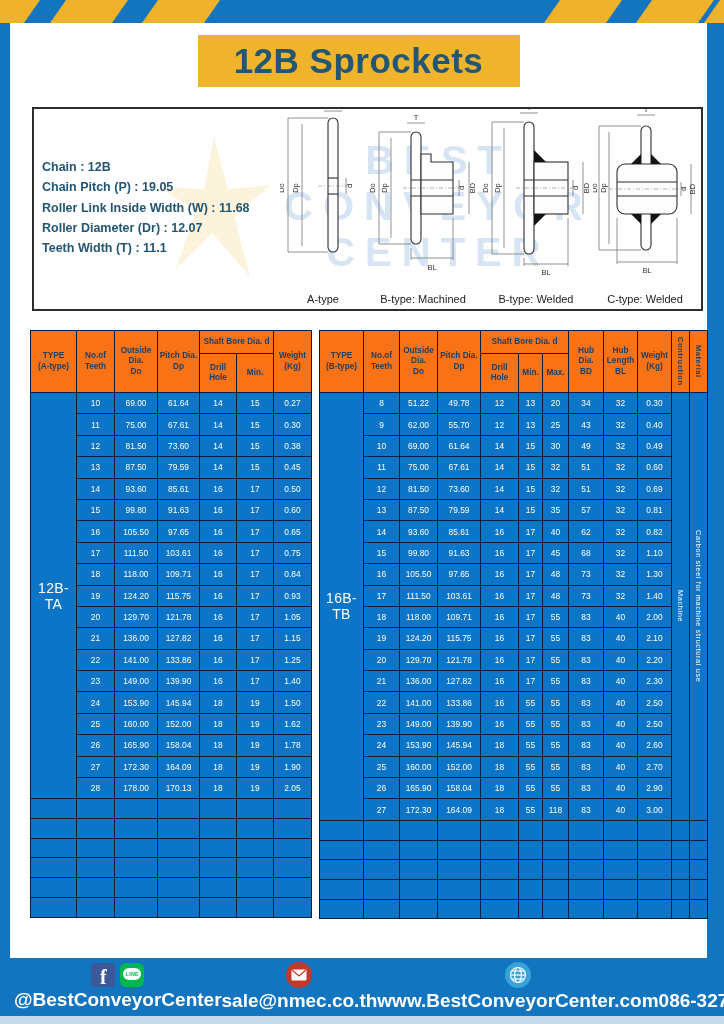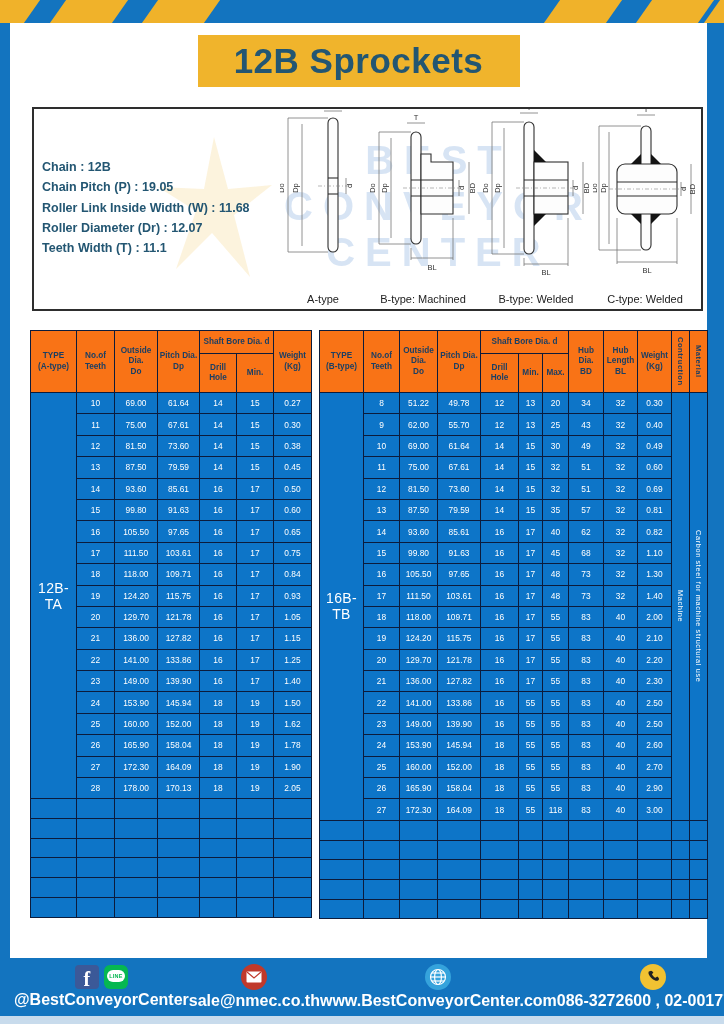--- a/index.html
+++ b/index.html
@@ -43,21 +43,21 @@
   .vhead{writing-mode:vertical-rl;font-size:7.6px;letter-spacing:.5px;padding:2px 0;}
   tbody td{background:#0d75c8;color:#fff;font-size:8.4px;text-align:center;height:20.4px;padding:0;}
   tbody tr.empty-row td{height:18.7px;}
   td.type-cell{font-size:14px;letter-spacing:.3px;}
   td.vcell{writing-mode:vertical-rl;font-size:7.4px;letter-spacing:.6px;text-align:center;padding:2px 0;}
   
   .footer{position:absolute;left:0;right:0;bottom:8px;height:58px;background:#1374bf;
           display:flex;align-items:center;justify-content:space-between;padding:0 14px;box-sizing:border-box;}
   .bottom-strip{position:absolute;left:0;right:0;bottom:0;height:8px;background:#c8dbec;}
   .footer-item{display:flex;flex-direction:column;align-items:center;gap:2px;}
-  .footer-label{color:#fff;font-weight:bold;font-size:16px;white-space:nowrap;text-align:center;}
+  .footer-label{color:#fff;font-weight:bold;font-size:19px;white-space:nowrap;text-align:center;}
   .icon-row{display:flex;gap:5px;align-items:center;}
   .divider{width:4px;height:44px;background:#f0b42c;border-radius:1px;}
   .fb-icon{width:24px;height:24px;background:#3b5998;border-radius:4px;display:flex;
            align-items:flex-end;justify-content:center;}
   .fb-f{color:#fff;font-weight:bold;font-size:20px;line-height:.95;font-family:"Liberation Serif",serif;}
   .line-icon{width:24px;height:24px;background:#06b751;border-radius:6px;position:relative;}
   .line-bubble{position:absolute;left:3px;top:5px;width:18px;height:12px;background:#fff;
                border-radius:6px;display:flex;align-items:center;justify-content:center;}
   .line-word{color:#06b751;font-size:5.5px;font-weight:bold;letter-spacing:.2px;}
   .circle-icon{width:26px;height:26px;border-radius:50%;display:flex;align-items:center;justify-content:center;}

